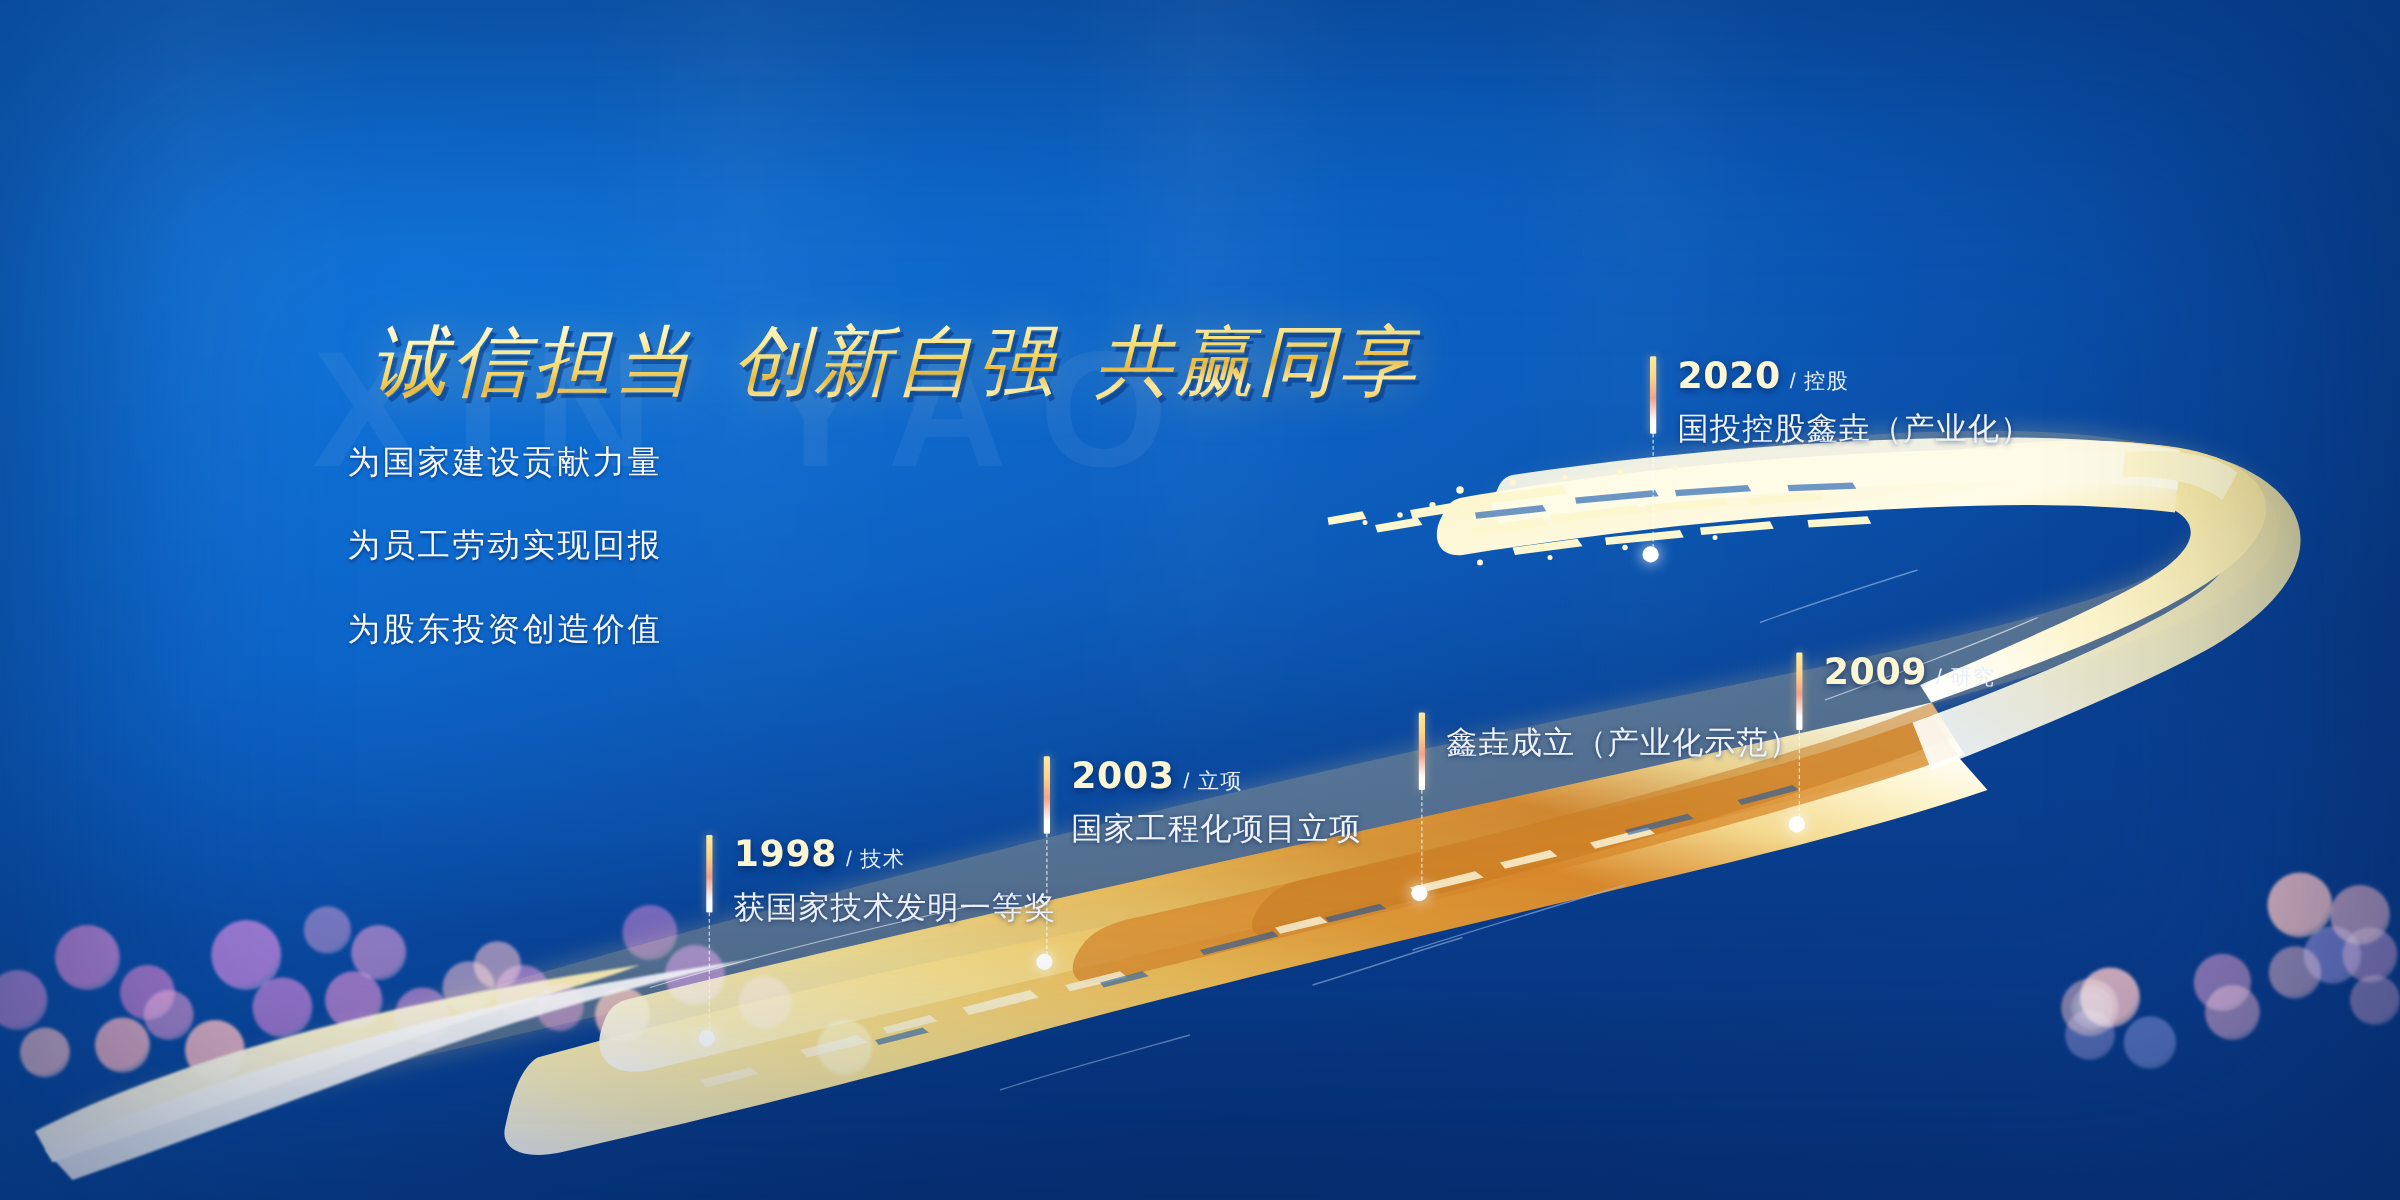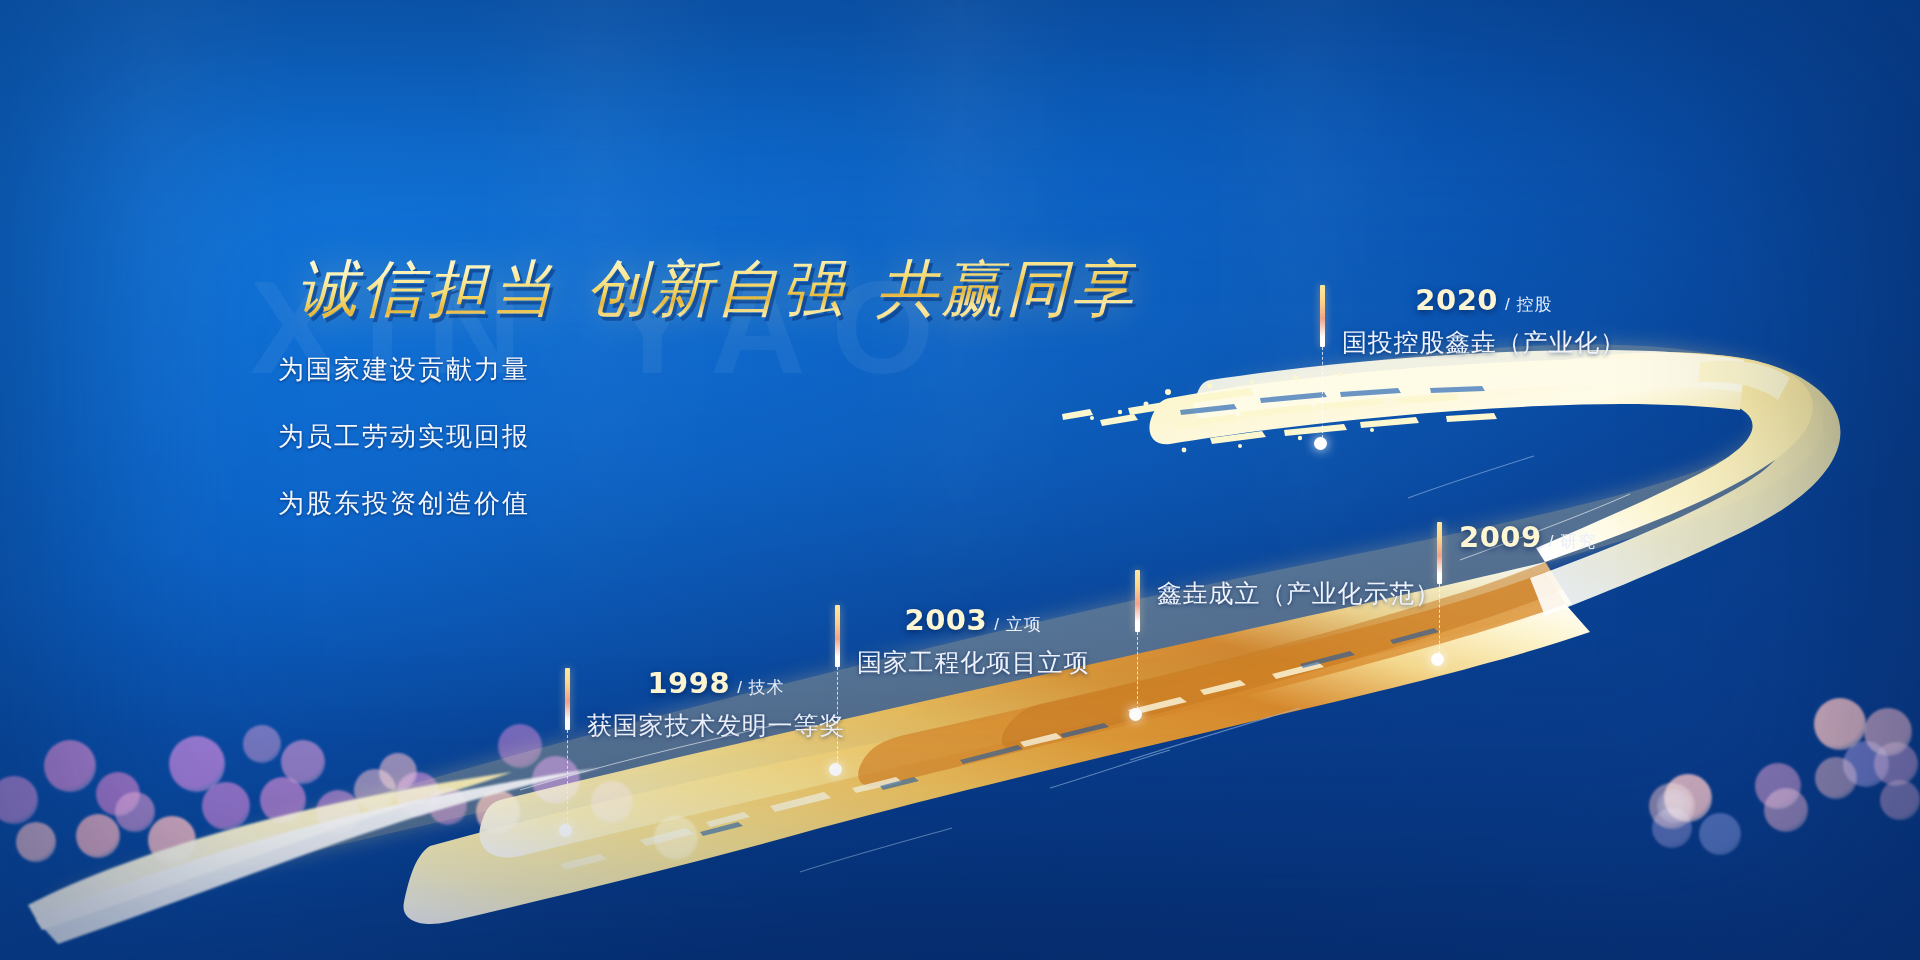--- a/index.html
+++ b/index.html
@@ -57,21 +57,21 @@
   .brushwrap{position:absolute;inset:0;pointer-events:none;}
   
   .bokeh{position:absolute;border-radius:50%;filter:blur(1.2px);mix-blend-mode:screen;}
   
   .marker{position:absolute;}
   .marker .bar{
     position:absolute;left:0;top:0;width:5px;height:62px;border-radius:1px;
     background:linear-gradient(180deg,#ffe9a0 0%,#ffd58a 26%,#f2a38a 54%,#ffffff 84%,#ffffff 100%);
     box-shadow:0 0 8px rgba(255,220,150,.45);
   }
-  .marker .txt{position:absolute;left:22px;top:-2px;white-space:nowrap;text-align:center;}
+  .marker .txt{position:absolute;left:22px;top:-2px;white-space:nowrap;}
   .marker .year{
     font-size:29px;font-weight:700;color:#fdf6d2;letter-spacing:.5px;
     font-family:"DejaVu Sans","Liberation Sans",sans-serif;
     text-shadow:0 2px 6px rgba(4,32,86,.7);
   }
   .marker .slash{font-size:17px;color:#e8eefa;font-weight:400;margin-left:7px;letter-spacing:1px;}
   .marker .desc{
     margin-top:9px;font-size:25px;color:#eef3fd;letter-spacing:.8px;
     text-shadow:0 1px 4px rgba(4,32,86,.7);
   }

